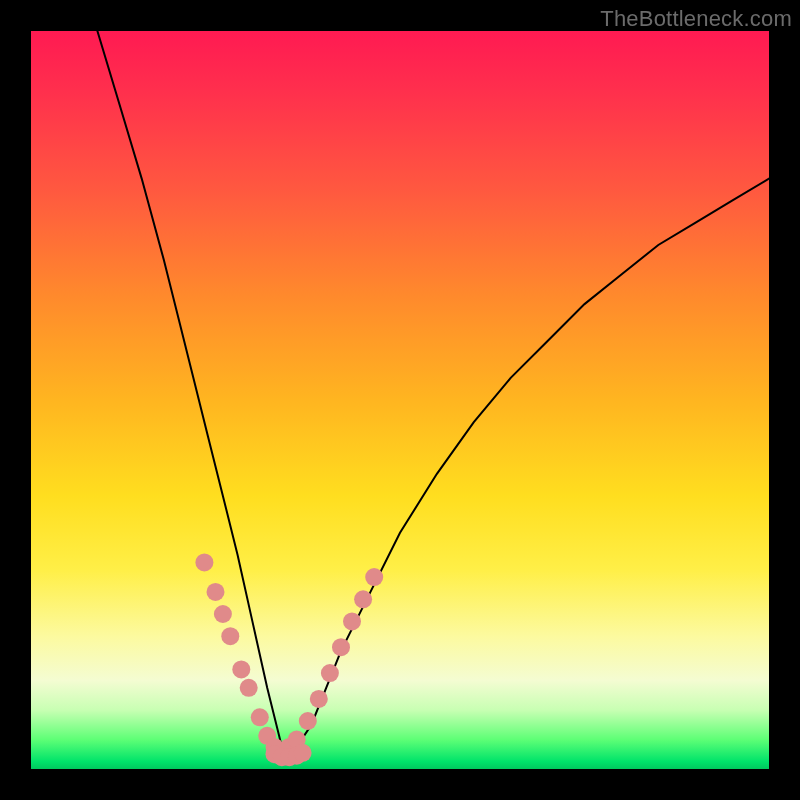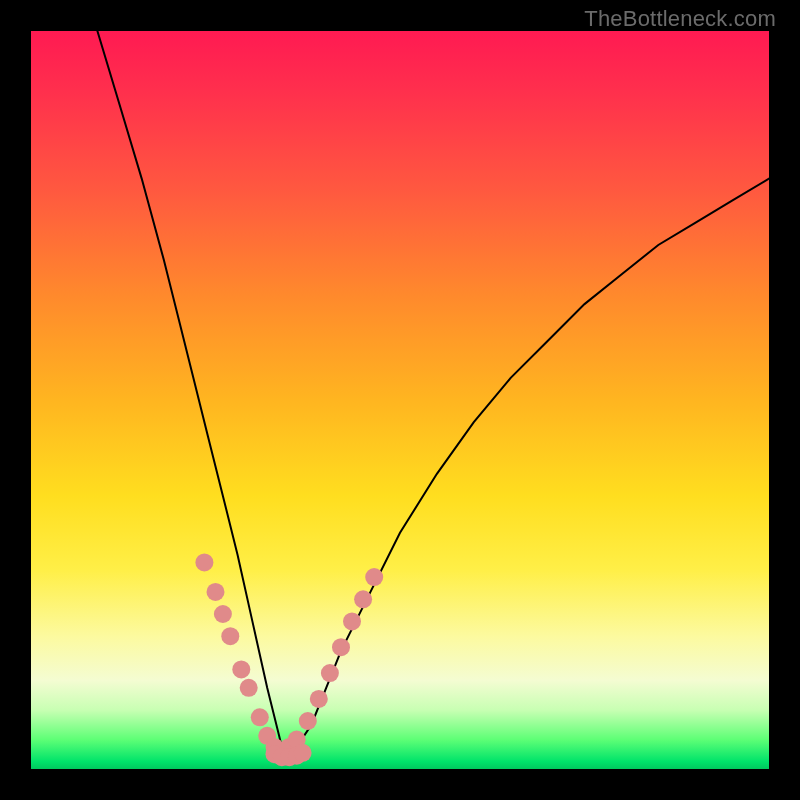--- a/index.html
+++ b/index.html
@@ -53,21 +53,21 @@
     stroke: #000;
     stroke-width: 2;
     stroke-linecap: round;
   }
   .bead {
     fill: #e08a8a;
   }
   .watermark {
     position: absolute;
     top: 6px;
-    right: 24px;
+    right: 8px;
     color: #6b6b6b;
     font-size: 22px;
     letter-spacing: 0.2px;
     user-select: none;
   }
 </style>
 </head>
 <body>
 
 <div class="frame">

